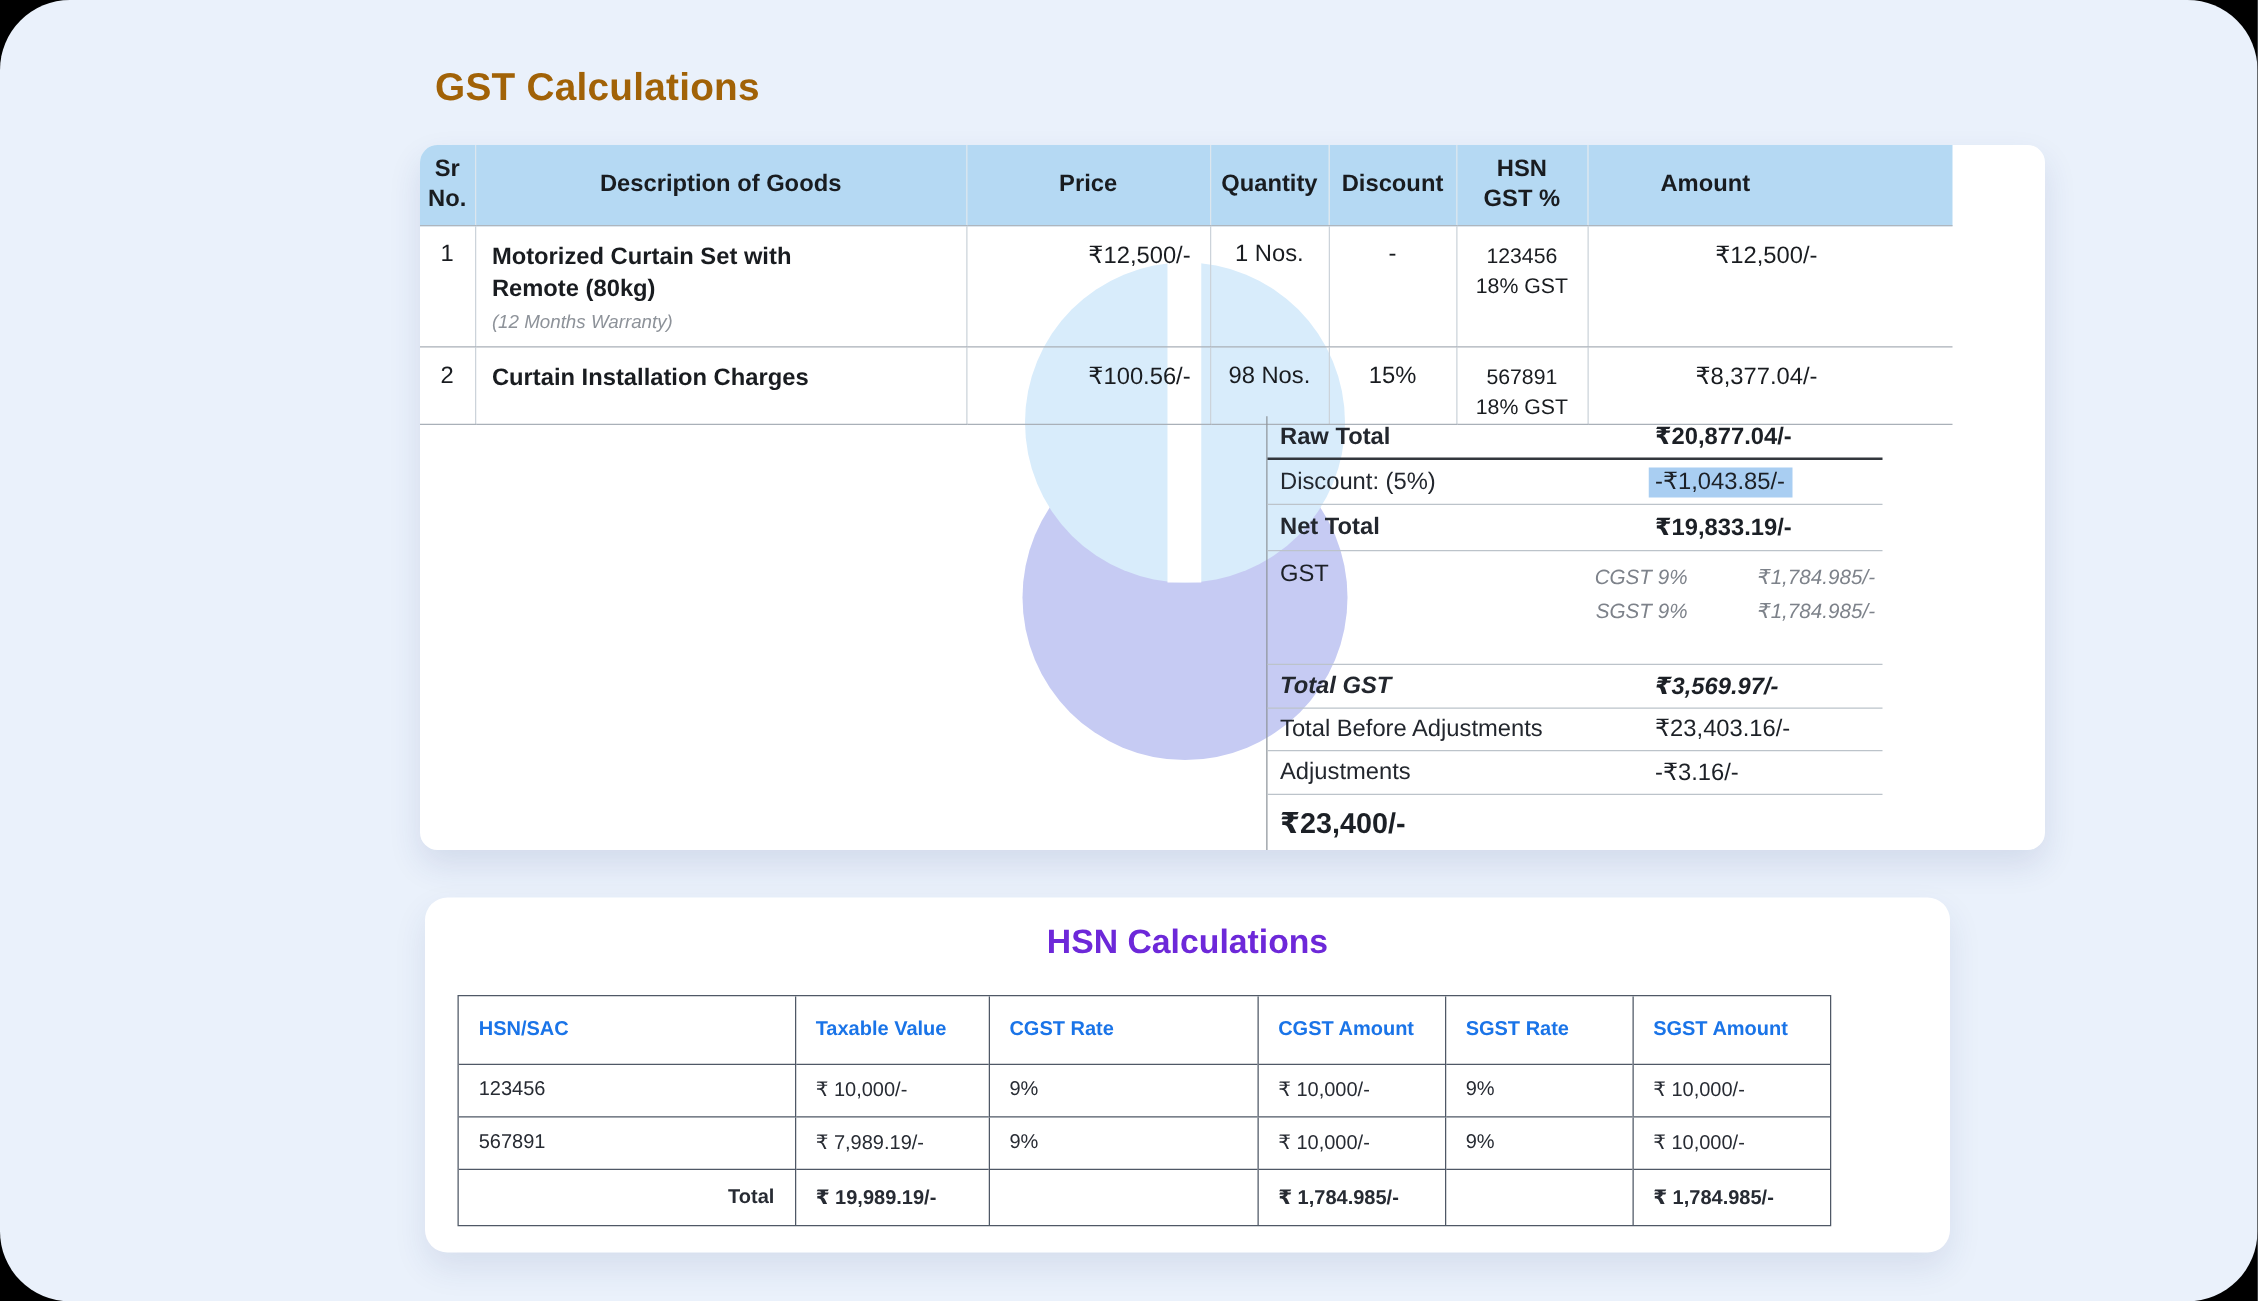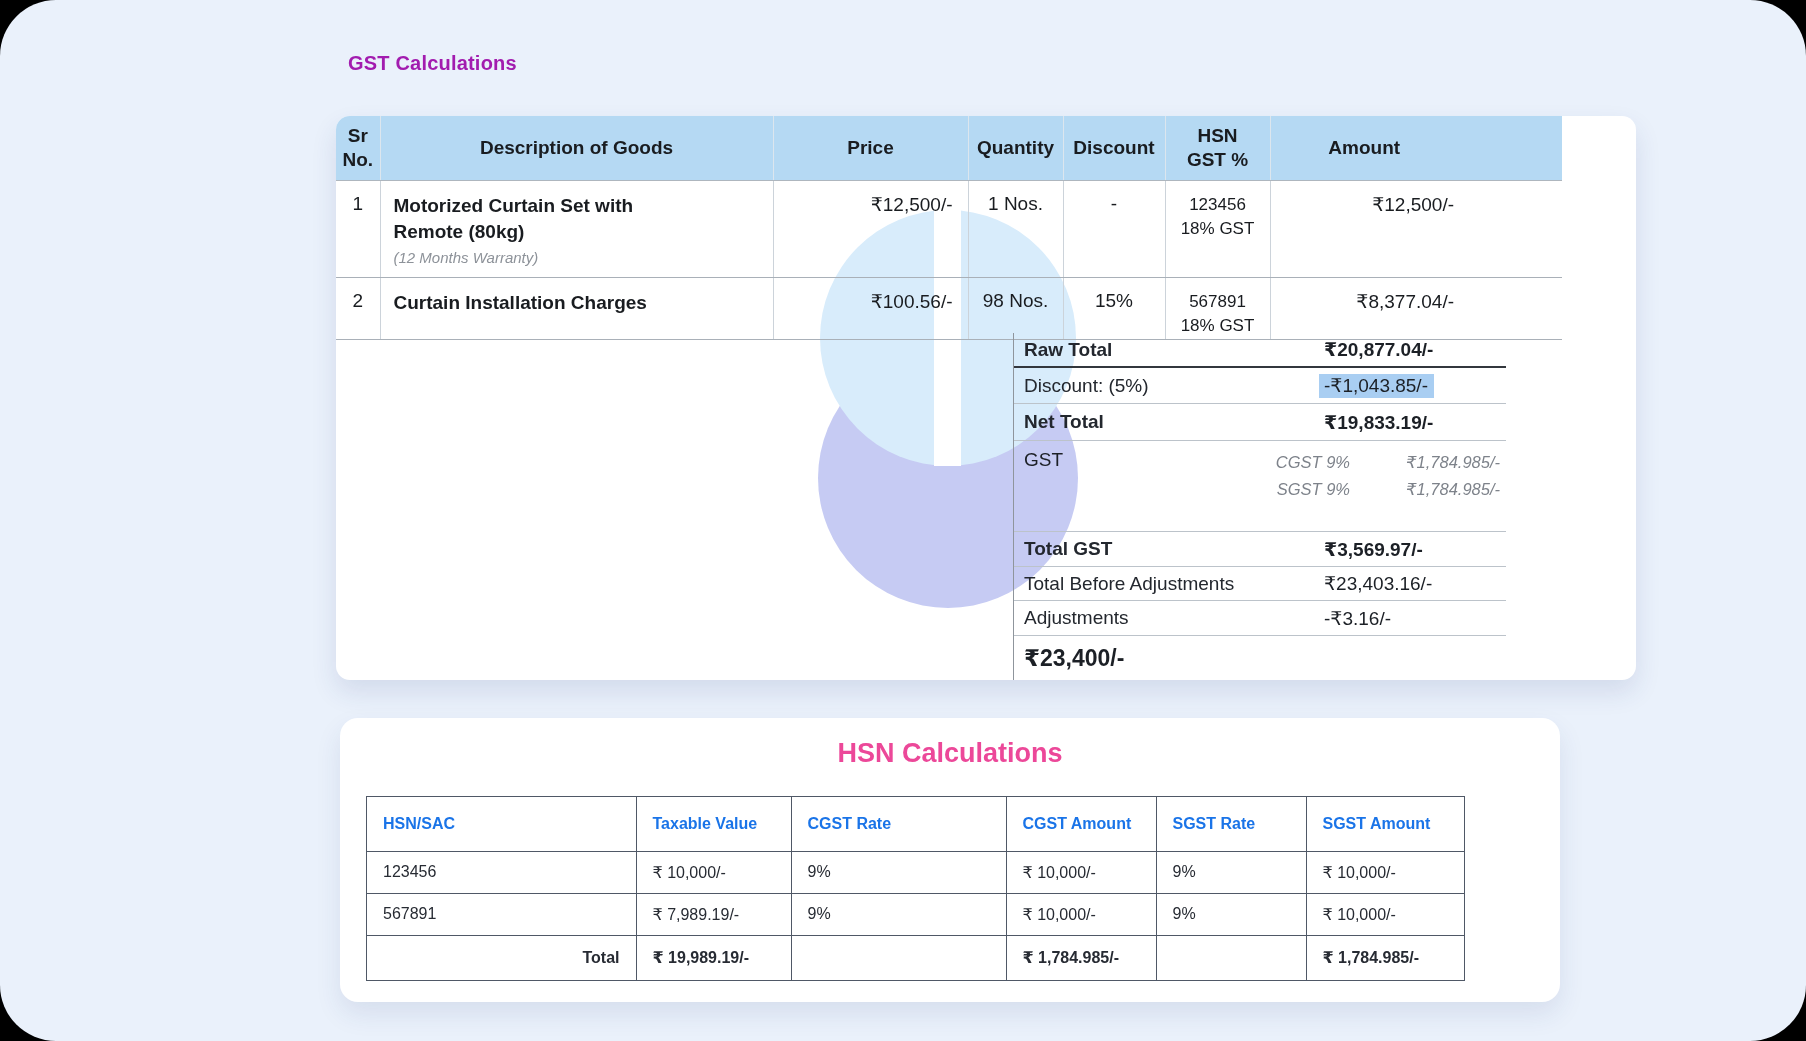--- a/index.html
+++ b/index.html
@@ -1,18 +1,18 @@
 <!DOCTYPE html>
 <html><head>
 <meta charset="utf-8">
 <style>
   html,body{margin:0;padding:0;background:#000;}
   .canvas{position:relative;width:1806px;height:1041px;background:#eaf1fb;border-radius:56px;overflow:hidden;
           font-family:"Liberation Sans","DejaVu Sans",sans-serif;-webkit-font-smoothing:antialiased;}
-  .page-title{position:absolute;left:348px;top:52px;font-size:20px;font-weight:bold;color:#a21caf;letter-spacing:.2px;}
+  .page-title{position:absolute;left:348px;top:52px;font-size:31px;font-weight:bold;color:#a16207;letter-spacing:.2px;}
 
   
   .card1{position:absolute;left:336px;top:116px;width:1300px;height:564px;background:#fff;border-radius:14px;
          box-shadow:0 12px 26px rgba(40,60,120,.12);overflow:hidden;}
   .wm{position:absolute;left:0;top:0;width:1226px;height:564px;pointer-events:none;}
 
   table.items{position:absolute;left:0;top:0;width:1226px;border-collapse:collapse;table-layout:fixed;
               font-size:19px;color:#191c20;background:transparent;z-index:2;}
   table.items th{background:#b5d9f3;font-weight:bold;vertical-align:middle;height:64px;white-space:pre-line;
                  line-height:1.25;border-right:1px solid #dce6ee;border-bottom:1px solid #aeb6be;padding:0 4px;}
@@ -33,36 +33,36 @@
 
   
   .summary{position:absolute;left:677px;top:217px;width:492px;border-left:1px solid #8f959c;font-size:19px;
            color:#1c2026;z-index:3;background:transparent;}
   .srow{display:grid;grid-template-columns:300px 1fr;align-items:center;padding-left:10px;box-sizing:border-box;
         border-bottom:1px solid #bcc3ca;}
   .srow .lbl{color:#23272e;}
   .srow-raw{height:35px;border-bottom:2px solid #33373d;font-weight:bold;}
   .srow-discount{height:36px;}
   .srow-net{height:37px;font-weight:bold;}
-  .srow-totalgst{height:35px;font-weight:bold;}
+  .srow-totalgst{height:35px;font-weight:bold;font-style:italic;}
   .srow-tba{height:34px;}
   .srow-adj{height:35px;}
   .srow-grand{height:44px;font-weight:bold;font-size:23px;border-bottom:none;}
   .hl{background:#a9cef2;padding:1px 6px 2px 5px;margin-left:-5px;}
   .srow-gst{display:flex;height:91px;padding-left:10px;box-sizing:border-box;border-bottom:1px solid #bcc3ca;}
   .srow-gst .lbl{padding-top:8px;}
   .gst-lines{flex:1;padding-top:8px;padding-right:6px;font-style:italic;color:#7d828a;font-size:16.5px;}
   .gst-line{display:flex;justify-content:flex-end;line-height:27px;}
   .gst-line .gl{margin-right:38px;}
   .gst-line .gv{min-width:112px;text-align:right;}
 
   
   .card2{position:absolute;left:340px;top:718px;width:1220px;height:284px;background:#fff;border-radius:18px;
          box-shadow:0 12px 26px rgba(40,60,120,.10);}
-  .hsn-title{position:absolute;left:0;top:20px;width:100%;text-align:center;font-size:27px;font-weight:bold;color:#ec4899;}
+  .hsn-title{position:absolute;left:0;top:20px;width:100%;text-align:center;font-size:27px;font-weight:bold;color:#6d28d9;}
   .hsn-wrap{position:absolute;left:26px;top:78px;width:1097px;border:1.5px solid #4f5866;border-radius:0;overflow:hidden;background:#fff;}
   table.hsn{width:100%;border-collapse:collapse;table-layout:fixed;font-size:16px;color:#272b33;}
   table.hsn th{color:#1a74e8;font-weight:bold;text-align:left;padding:0 16px;height:54px;border-left:1px solid #4f5866;box-sizing:border-box;}
   table.hsn td{padding:0 16px;height:42px;border-left:1px solid #4f5866;border-top:1px solid #4f5866;box-sizing:border-box;}
   table.hsn th:first-child,table.hsn td:first-child{border-left:none;}
   tr.hsn-total td{height:45px;}
   .t-label{text-align:right;font-weight:bold;padding-right:20px;}
   .t-bold{font-weight:bold;margin-top:34px;}
 </style>
 </head>

